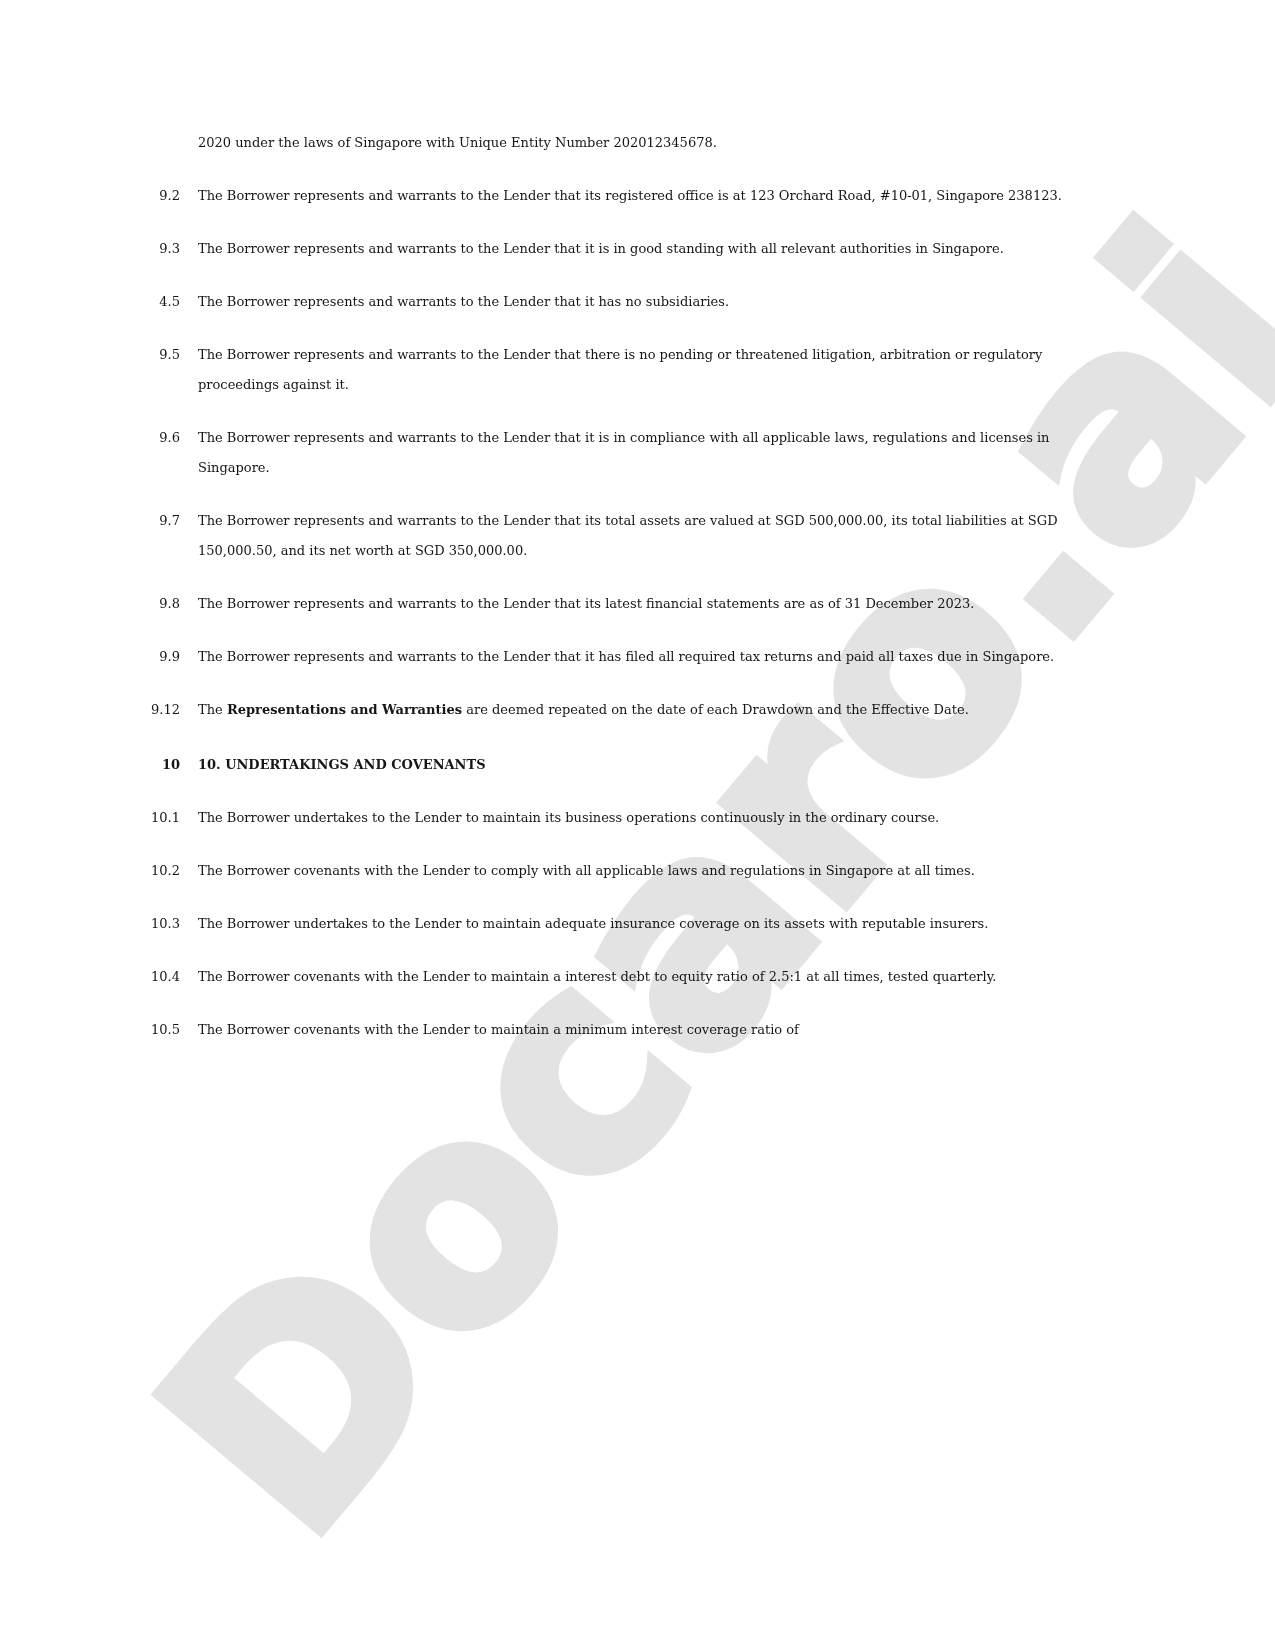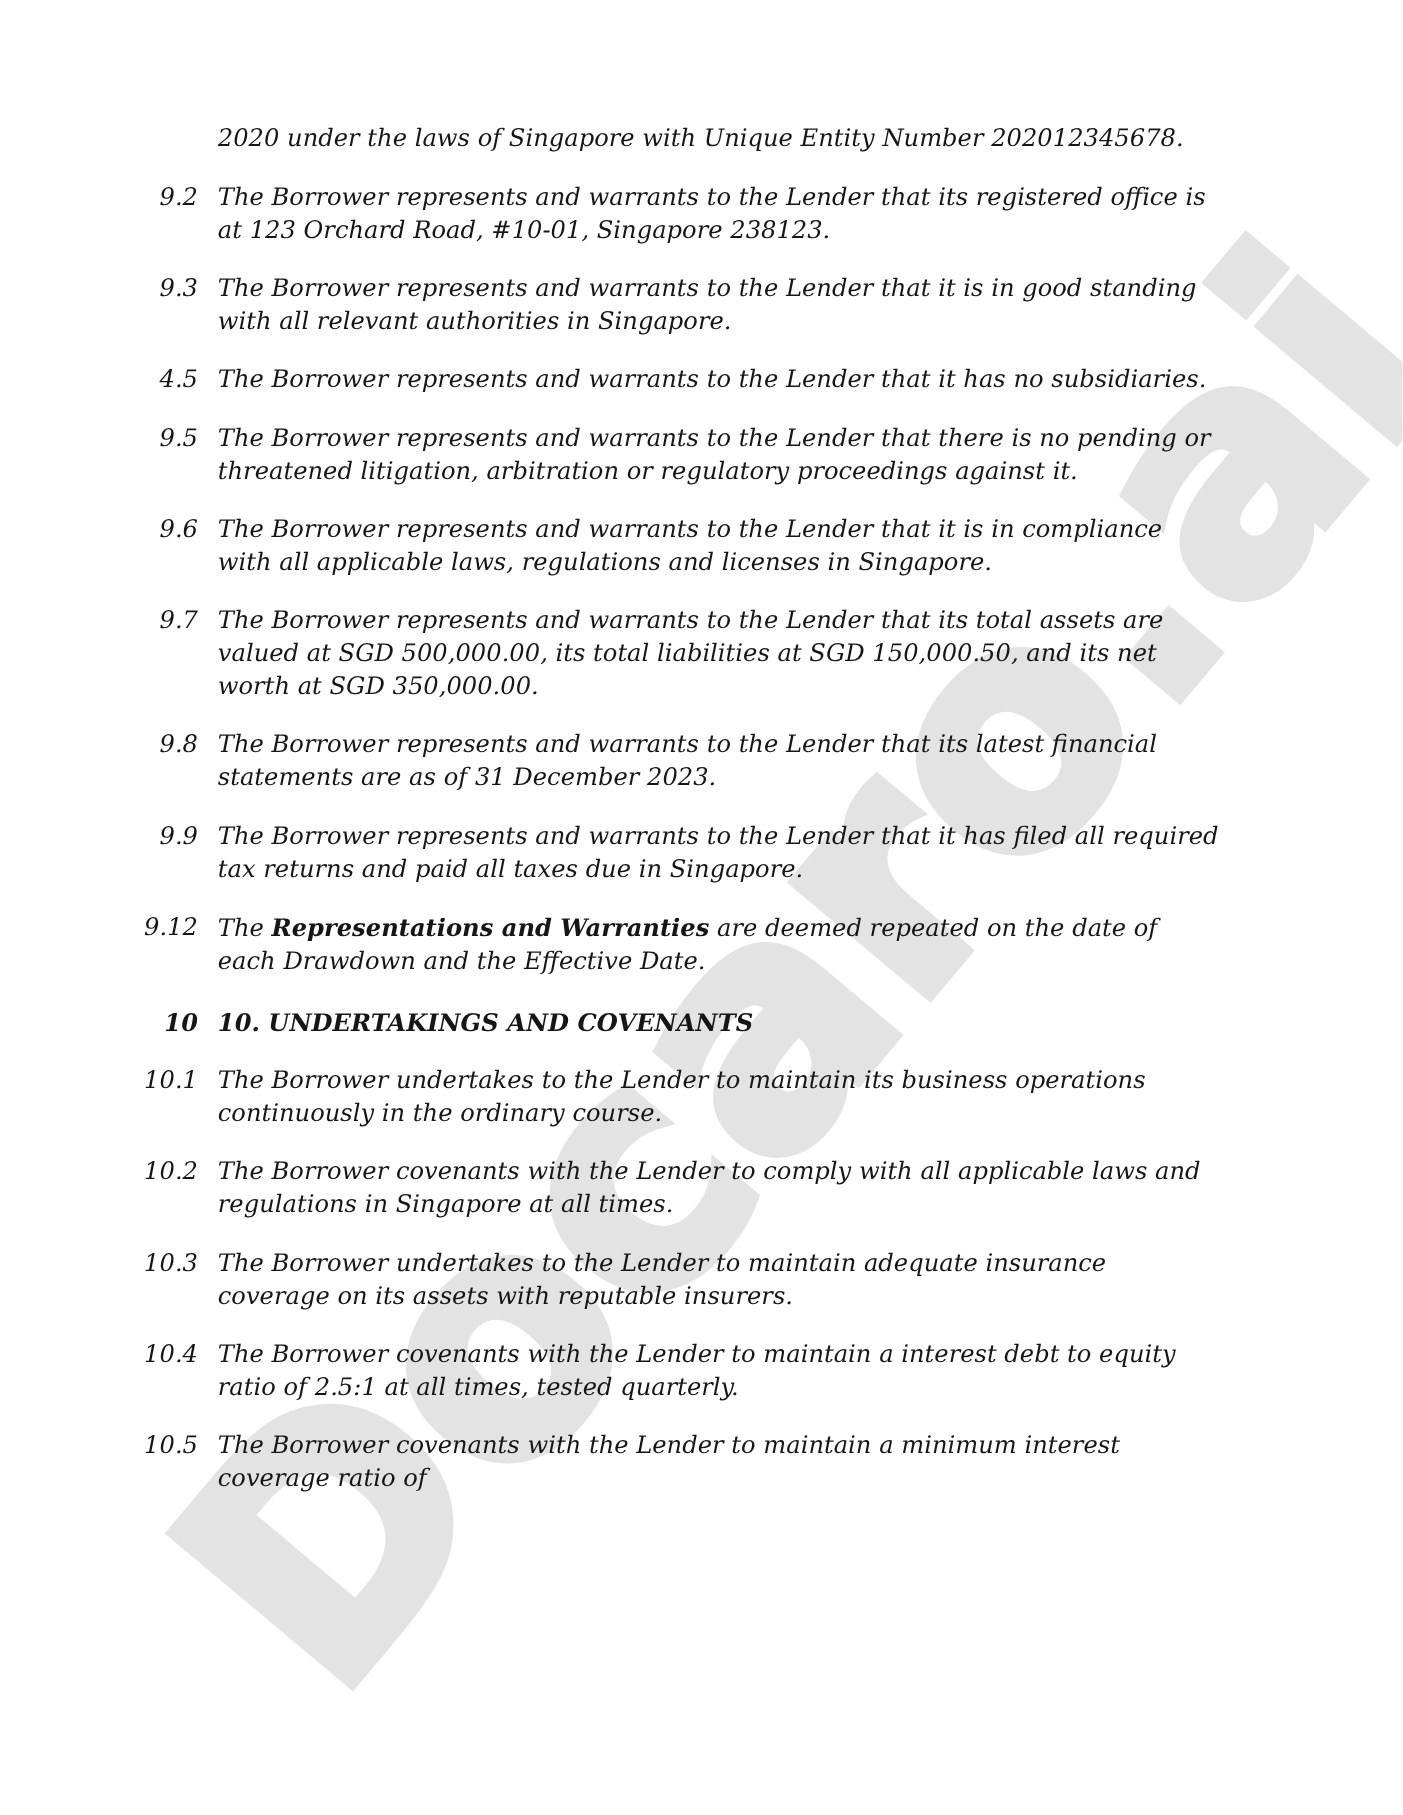--- a/index.html
+++ b/index.html
@@ -26,26 +26,25 @@
     letter-spacing: 0.01em;
     white-space: nowrap;
     -webkit-text-stroke: 12px;
     z-index: 0;
     user-select: none;
     pointer-events: none;
   }
   .content {
     position: absolute;
     left: 100px;
-    top: 112px;
+    top: 128px;
     width: 1012px;
     z-index: 1;
-    font-size: 22px;
+    font-size: 13px;
     line-height: 30px;
-    font-style: italic;
   }
   .block {
     display: flex;
     align-items: flex-start;
     margin-bottom: 23px;
   }
   .block.heading {
     margin-top: 25px;
     font-weight: bold;
   }

